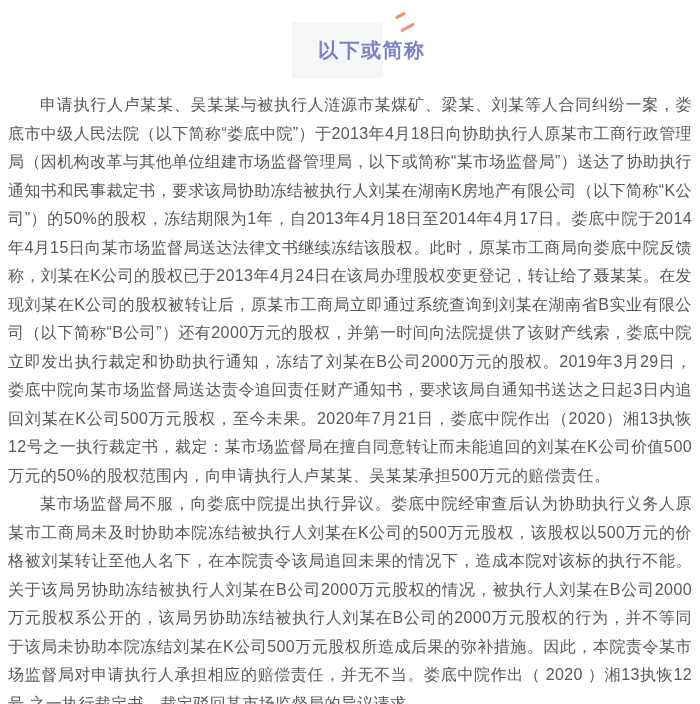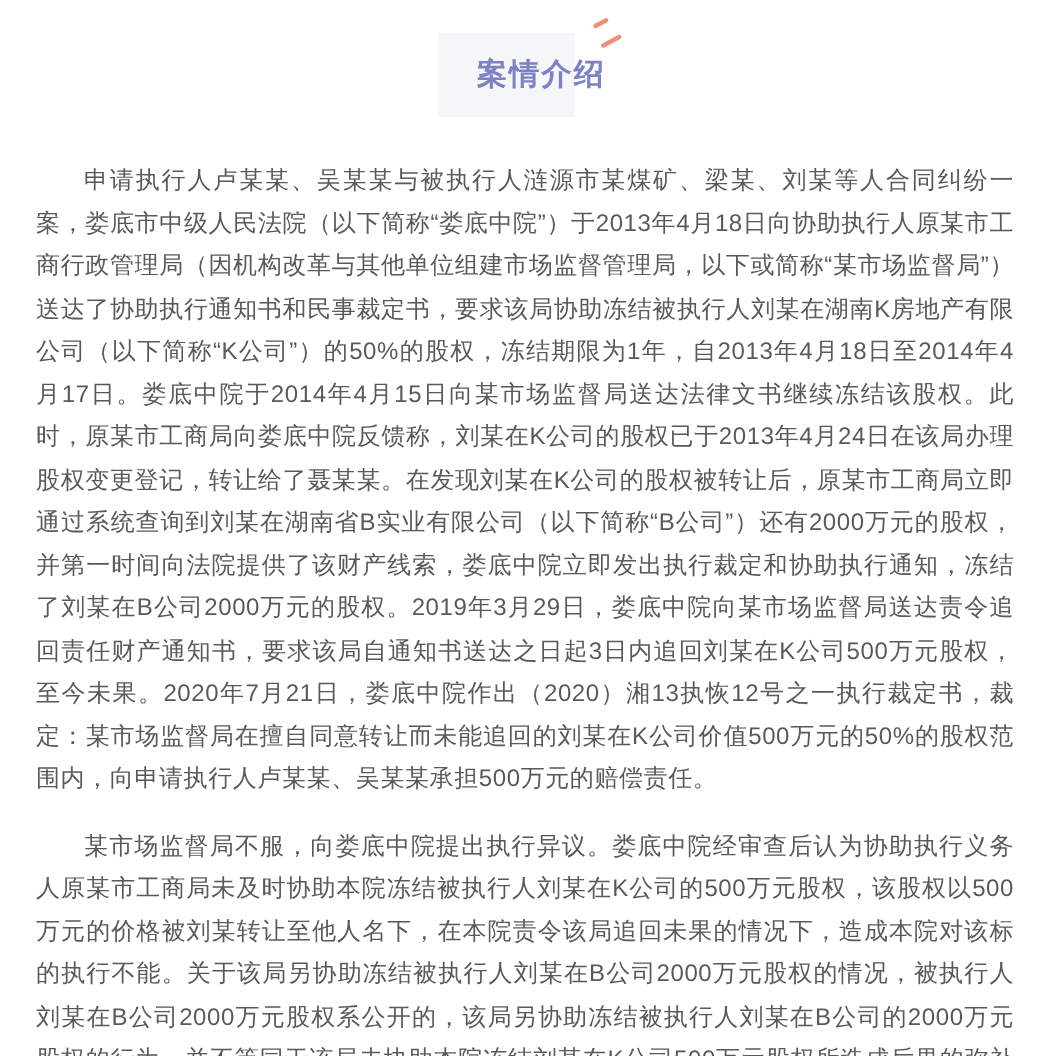--- a/index.html
+++ b/index.html
@@ -61,31 +61,31 @@
   }
   .article {
     padding: 0 8px;
     color: #595959;
     font-size: 16px;
     line-height: 28.5px;
     text-align: justify;
     letter-spacing: 0.4px;
   }
   .article p {
-    margin: 16px;
+    margin: 0;
     text-indent: 2em;
   }
 </style>
 </head>
 <body>
 
 <div class="page">
   <header class="header">
     <div class="header-box"></div>
     <span class="accent accent-1"></span>
     <span class="accent accent-2"></span>
-    <h1 class="section-title">案情介绍</h1>
+    <h1 class="section-title">以下或简称</h1>
   </header>
   <main class="article">
     <p>申请执行人卢某某、吴某某与被执行人涟源市某煤矿、梁某、刘某等人合同纠纷一案，娄底市中级人民法院（以下简称“娄底中院”）于2013年4月18日向协助执行人原某市工商行政管理局（因机构改革与其他单位组建市场监督管理局，以下或简称“某市场监督局”）送达了协助执行通知书和民事裁定书，要求该局协助冻结被执行人刘某在湖南K房地产有限公司（以下简称“K公司”）的50%的股权，冻结期限为1年，自2013年4月18日至2014年4月17日。娄底中院于2014年4月15日向某市场监督局送达法律文书继续冻结该股权。此时，原某市工商局向娄底中院反馈称，刘某在K公司的股权已于2013年4月24日在该局办理股权变更登记，转让给了聂某某。在发现刘某在K公司的股权被转让后，原某市工商局立即通过系统查询到刘某在湖南省B实业有限公司（以下简称“B公司”）还有2000万元的股权，并第一时间向法院提供了该财产线索，娄底中院立即发出执行裁定和协助执行通知，冻结了刘某在B公司2000万元的股权。2019年3月29日，娄底中院向某市场监督局送达责令追回责任财产通知书，要求该局自通知书送达之日起3日内追回刘某在K公司500万元股权，至今未果。2020年7月21日，娄底中院作出（2020）湘13执恢12号之一执行裁定书，裁定：某市场监督局在擅自同意转让而未能追回的刘某在K公司价值500万元的50%的股权范围内，向申请执行人卢某某、吴某某承担500万元的赔偿责任。</p>
     <p>某市场监督局不服，向娄底中院提出执行异议。娄底中院经审查后认为协助执行义务人原某市工商局未及时协助本院冻结被执行人刘某在K公司的500万元股权，该股权以500万元的价格被刘某转让至他人名下，在本院责令该局追回未果的情况下，造成本院对该标的执行不能。关于该局另协助冻结被执行人刘某在B公司2000万元股权的情况，被执行人刘某在B公司2000万元股权系公开的，该局另协助冻结被执行人刘某在B公司的2000万元股权的行为，并不等同于该局未协助本院冻结刘某在K公司500万元股权所造成后果的弥补措施。因此，本院责令某市场监督局对申请执行人承担相应的赔偿责任，并无不当。娄底中院作出（ 2020 ）湘13执恢12号 之一执行裁定书，裁定驳回某市场监督局的异议请求。</p>
   </main>
 </div>
 
 </body></html>

